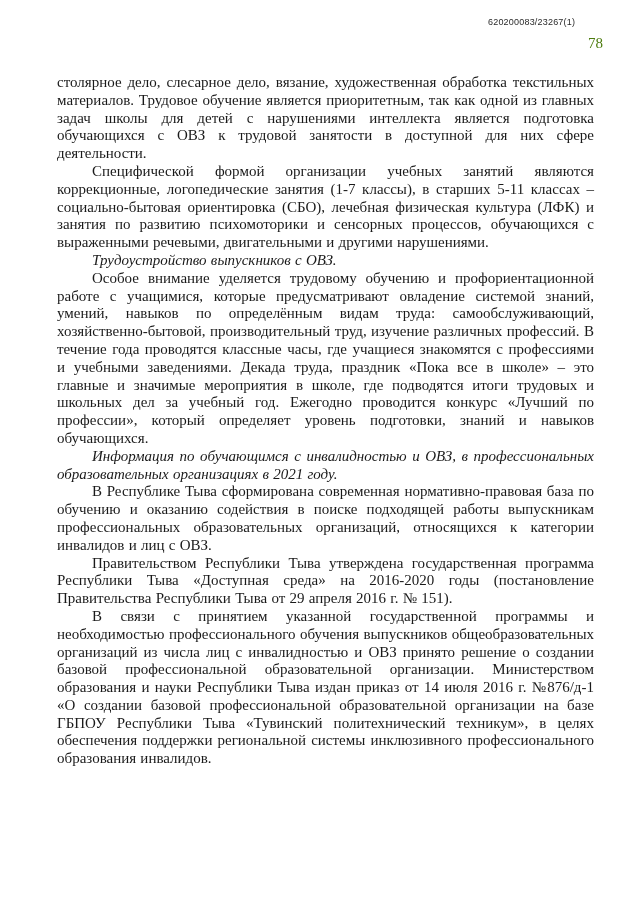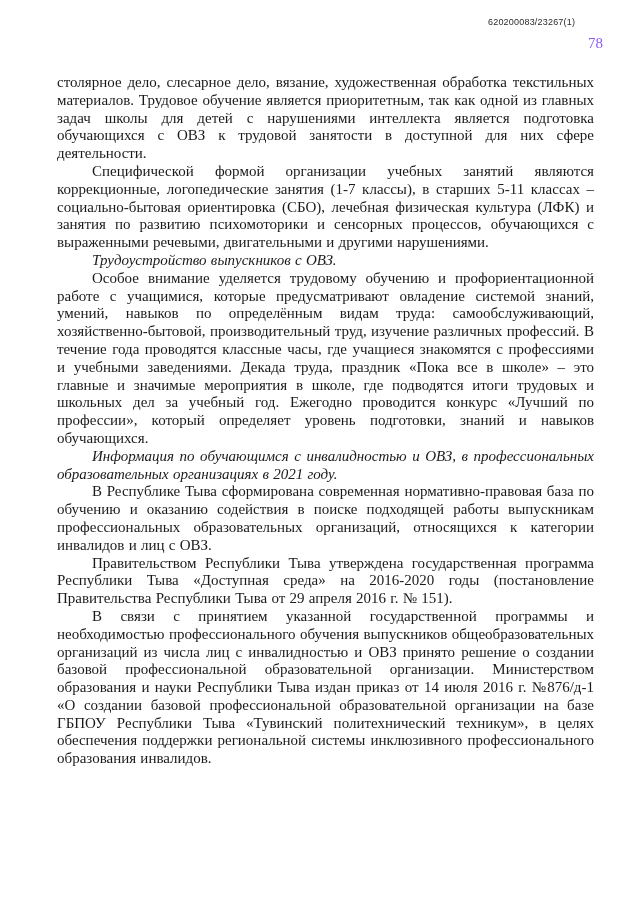--- a/index.html
+++ b/index.html
@@ -24,21 +24,21 @@
     font-size: 9px;
     letter-spacing: 0.2px;
     color: #2a2a2a;
     margin-left: 48px;
   }
   .pagenum {
     position: absolute;
     top: 35px;
     right: 37px;
     font-size: 15px;
-    color: #8b5cf6;
+    color: #4d7c0f;
   }
   .body-text {
     position: absolute;
     left: 57px;
     top: 74px;
     width: 537px;
     font-size: 15px;
     line-height: 17.8px;
     text-align: justify;
     word-spacing: 0.5px;

